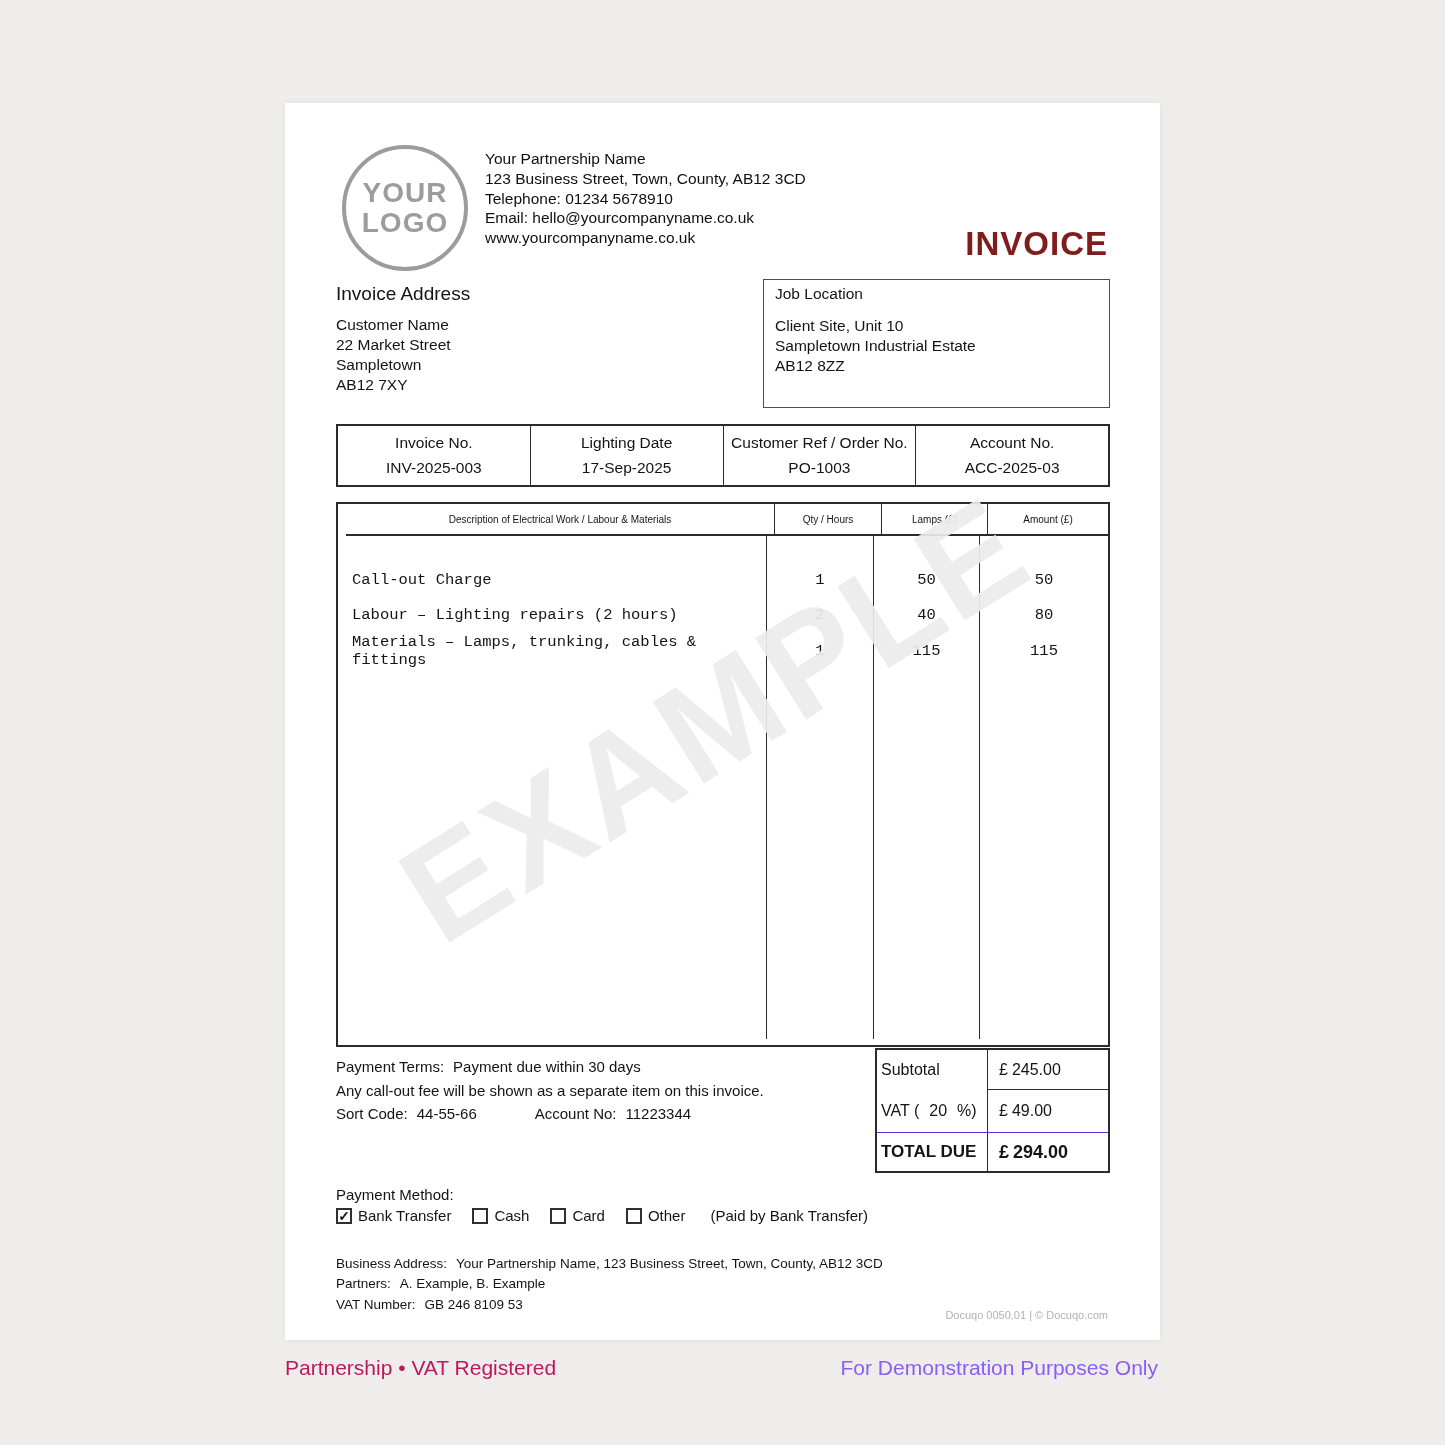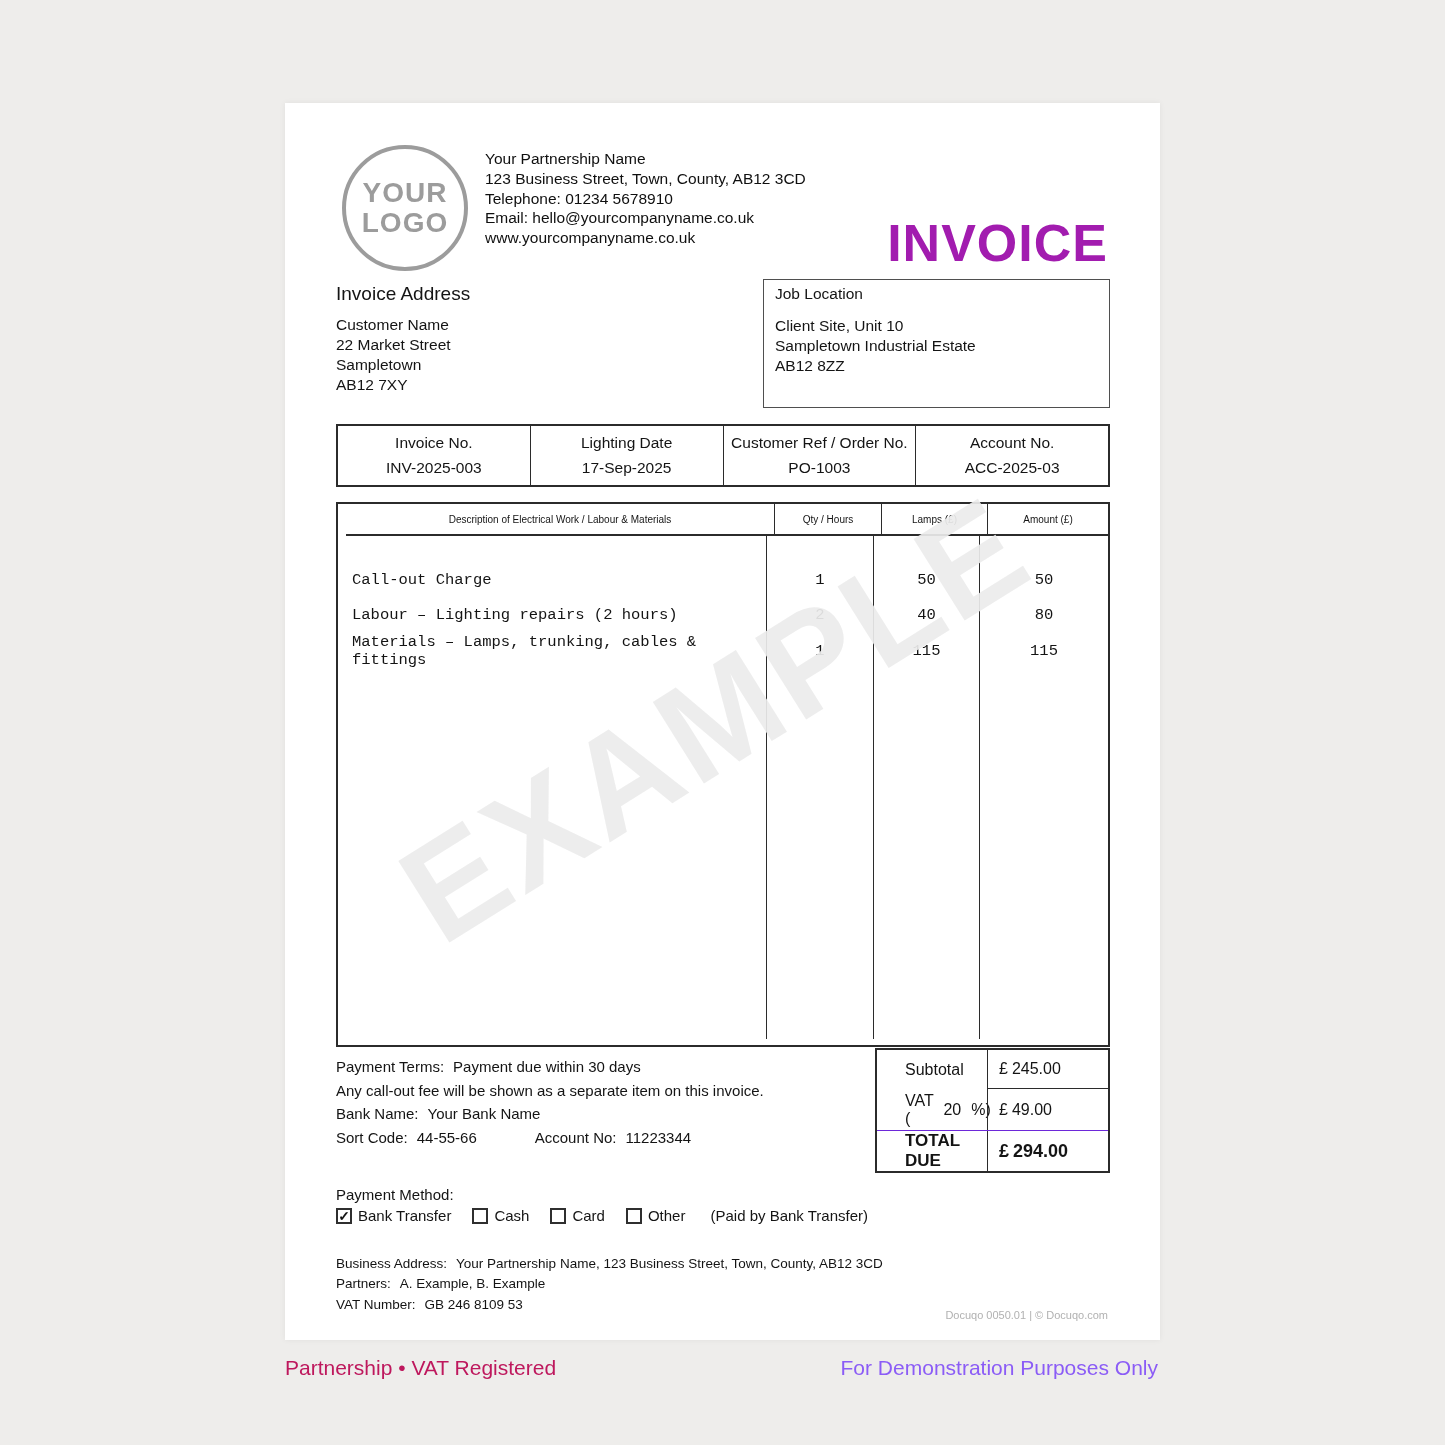--- a/index.html
+++ b/index.html
@@ -23,22 +23,22 @@
     width:126px; height:126px;
     border:4px solid #9c9c9c; border-radius:50%;
     display:flex; flex-direction:column; align-items:center; justify-content:center;
     color:#9c9c9c; font-weight:bold; font-size:28px; line-height:30px; letter-spacing:1px;
   }
   .company-block {
     position:absolute; left:200px; top:46px;
     font-size:15.5px; line-height:19.8px; color:#0f0f0f;
   }
   .doc-title {
-    position:absolute; right:52px; top:110px;
-    font-size:52px; font-weight:800; letter-spacing:1px; color:#a21caf;
+    position:absolute; right:52px; top:122px;
+    font-size:33px; font-weight:800; letter-spacing:1px; color:#7f1d1d;
   }
   
   .inv-addr-label { position:absolute; left:51px; top:180px; font-size:19px; }
   .inv-addr-lines { position:absolute; left:51px; top:212px; font-size:15.5px; line-height:20px; }
   .job-box {
     position:absolute; left:478px; top:176px; width:347px; height:129px;
     border:1.5px solid #4f4f4f; padding:5px 0 0 11px; font-size:15.5px;
   }
   .job-lines { margin-top:13px; line-height:20px; }
   
@@ -76,21 +76,21 @@
     color:#ececec; opacity:0.92; z-index:5;
     pointer-events:none; white-space:nowrap;
   }
   
   .totals {
     position:absolute; left:590px; top:945px; width:235px; height:125px;
     border:2px solid #2b2b2b; display:flex; flex-direction:column; z-index:6;
     background:transparent;
   }
   .tot-row { display:flex; }
-  .tot-label { width:110px; display:flex; align-items:center; padding-left:28px; font-size:16px; }
+  .tot-label { width:110px; display:flex; align-items:center; padding-left:4px; font-size:16px; }
   .tot-value { flex:1; border-left:1.5px solid #2b2b2b; display:flex; align-items:center; padding-left:11px; font-size:16px; }
   .row-sub { height:40px; }
   .row-sub .tot-value { border-bottom:1.5px solid #2b2b2b; }
   .row-vat { height:42px; }
   .row-total { flex:1; border-top:1px solid #6d28d9; }
   .row-total .tot-label { font-weight:bold; font-size:17px; width:110px; }
   .row-total .tot-value { font-weight:bold; font-size:18px; }
   .vat-rate { margin:0 10px; }
   .pound { margin-right:4px; }
   
@@ -234,24 +234,20 @@
     </div>
   </div>
 
   <div class="terms-block">
     <div class="line">
       <span class="lbl">Payment Terms:</span>
       <span>Payment due within 30 days</span>
     </div>
     <div class="line">Any call-out fee will be shown as a separate item on this invoice.</div>
     <div class="line">
-      <span class="lbl">Bank Name:</span>
-      <span>Your Bank Name</span>
-    </div>
-    <div class="line">
       <span class="lbl">Sort Code:</span>
       <span>44-55-66</span>
       <span class="lbl wide-gap">Account No:</span>
       <span>11223344</span>
     </div>
   </div>
 
   <div class="pm-label">Payment Method:</div>
   <div class="checkbox-row">
     <div class="cb-group">

